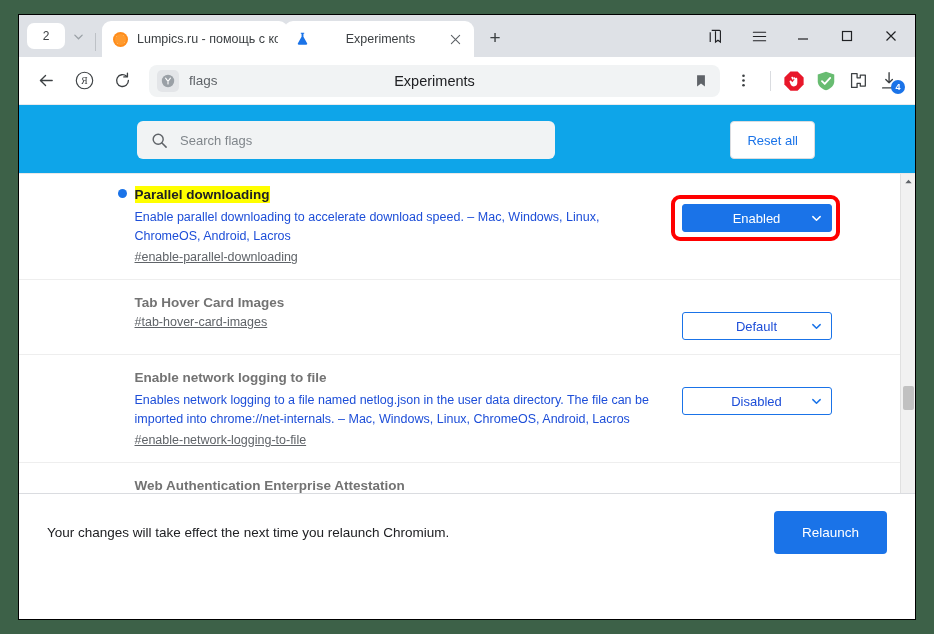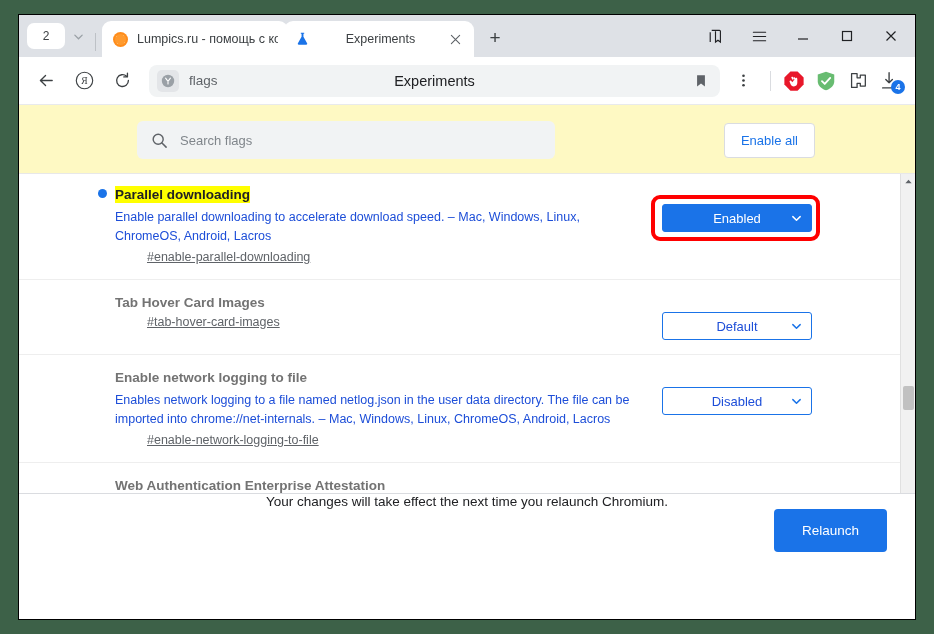--- a/index.html
+++ b/index.html
@@ -160,23 +160,23 @@
   }
 
   
   .page {
     position: relative;
     height: 466px;
     background: #ffffff;
     overflow: hidden;
   }
   .searchrow {
-    display: flex; align-items: center;
+    display: flex; 
     padding: 16px 100px 14px 118px;
-    background: #fef9c3;
+    background: #0ea5e9;
   }
   .searchbox {
     flex: 1; height: 38px; max-width: 418px;
     background: #f1f3f4; border-radius: 6px;
     display: flex; align-items: center; padding: 0 14px;
   }
   .searchbox .sq { margin-right: 12px; display:flex; }
   .searchbox input {
     border: 0; outline: 0; background: transparent;
     font-size: 13px; color: #5f6368; width: 100%;
@@ -195,20 +195,21 @@
     position: relative;
     height: 372px;
     overflow: hidden;
     border-top: 1px solid #e8e8e8;
   }
   .flag {
     display: flex;
     padding: 14px 64px 14px 96px;
     border-bottom: 1px solid #eeeeee;
     position: relative;
+    justify-content: center;
   }
   .flag.first { padding-top: 12px; }
   .flag-main { flex: 1; padding-right: 18px; max-width: 545px; }
   .flag-title-row { display: flex; align-items: baseline; }
   .bluedot {
     width: 9px; height: 9px; border-radius: 50%;
     background: #1a73e8; flex: 0 0 9px;
     margin-left: -17px; margin-right: 8px;
     position: relative; top: -1px;
   }
@@ -218,21 +219,20 @@
   }
   .flag-title.hl { background: #ffff00; color: #202124; }
   .flag-desc {
     font-size: 12.5px; color: #1d4ed8;
     line-height: 19px; margin-top: 5px;
   }
   .flag-hash {
     font-size: 12.5px; color: #5f6368;
     text-decoration: underline; margin-top: 4px;
     display: inline-block;
-    margin-left: 32px;
   }
   .flag-ctrl {
     width: 152px; flex: 0 0 152px;
     display: flex; align-items: flex-start; justify-content: flex-end;
     padding-top: 18px;
     position: relative;
   }
   .sel {
     width: 150px; height: 28px;
     border: 1px solid #1a73e8;
@@ -276,21 +276,20 @@
   }
 
   
   .footer {
     position: absolute; left: 0; right: 0; bottom: 0;
     height: 78px;
     background: #ffffff;
     border-top: 1px solid #dadce0;
     display: flex; align-items: center;
     padding: 0 28px 0 28px;
-    flex-direction: column;
   }
   .footer-text { font-size: 13.5px; color: #202124; }
   .relaunch {
     margin-left: auto;
     background: #1a73e8; color: #fff;
     border: 0; border-radius: 4px;
     font-size: 13.5px; padding: 14px 28px;
     font-family: "Liberation Sans", sans-serif;
   }
 </style>
@@ -437,21 +436,21 @@
     <div class="searchrow">
       <div class="searchbox">
         <span class="sq">
           <svg width="17" height="17" viewBox="0 0 18 18">
             <circle cx="7.6" cy="7.6" r="5.3" fill="none" stroke="#5f6368" stroke-width="1.5"></circle>
             <path d="M11.6 11.6 16 16" stroke="#5f6368" stroke-width="1.6" stroke-linecap="round"></path>
           </svg>
         </span>
         <input type="text" placeholder="Search flags" style="">
       </div>
-      <button class="resetall">Enable all</button>
+      <button class="resetall">Reset all</button>
     </div>
 
     <div class="flaglist">
 
       <div class="flag first">
         <div class="flag-main">
           <div class="flag-title-row">
             <span class="bluedot"></span>
             <span class="flag-title hl">Parallel downloading</span>
           </div>

